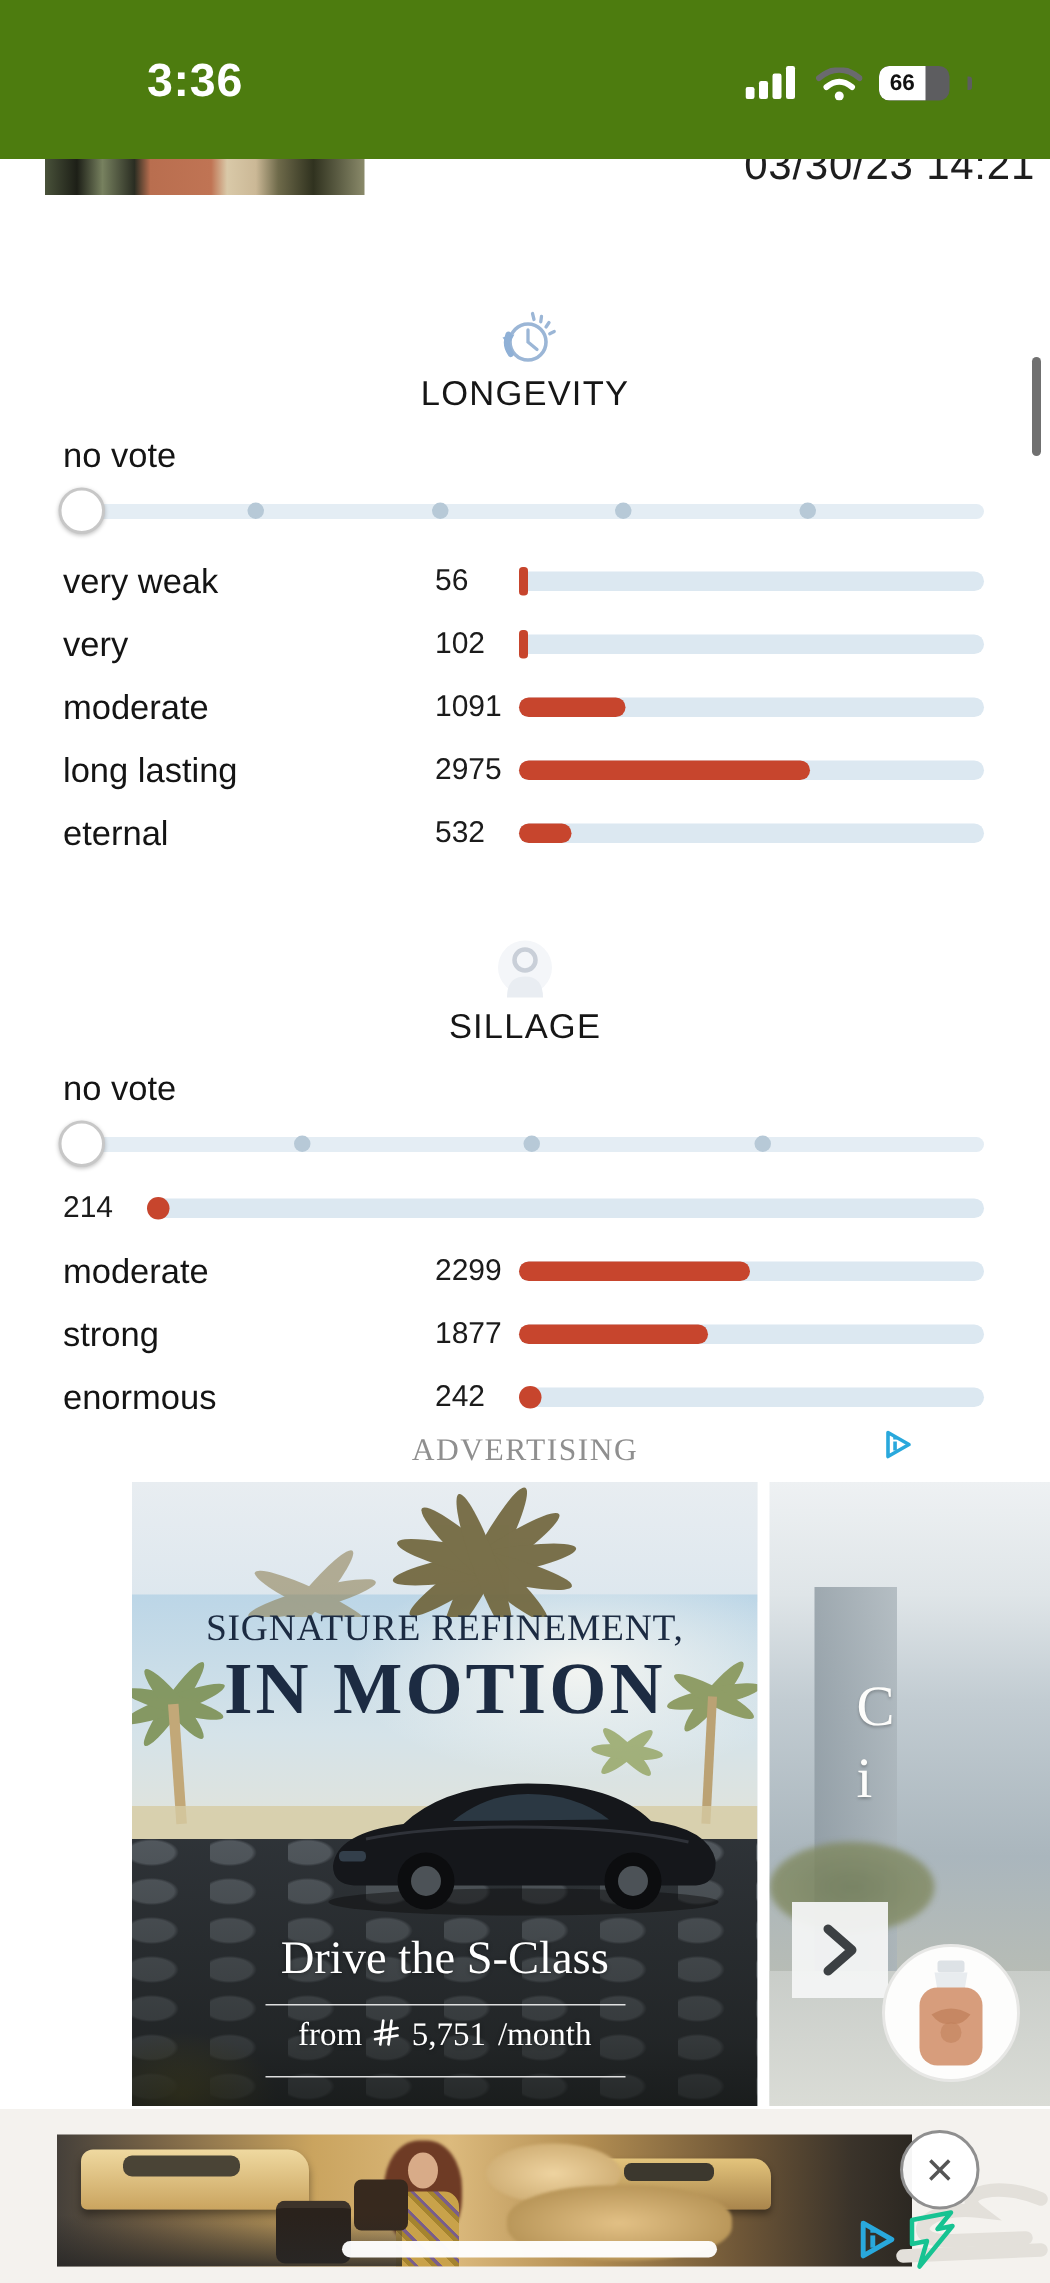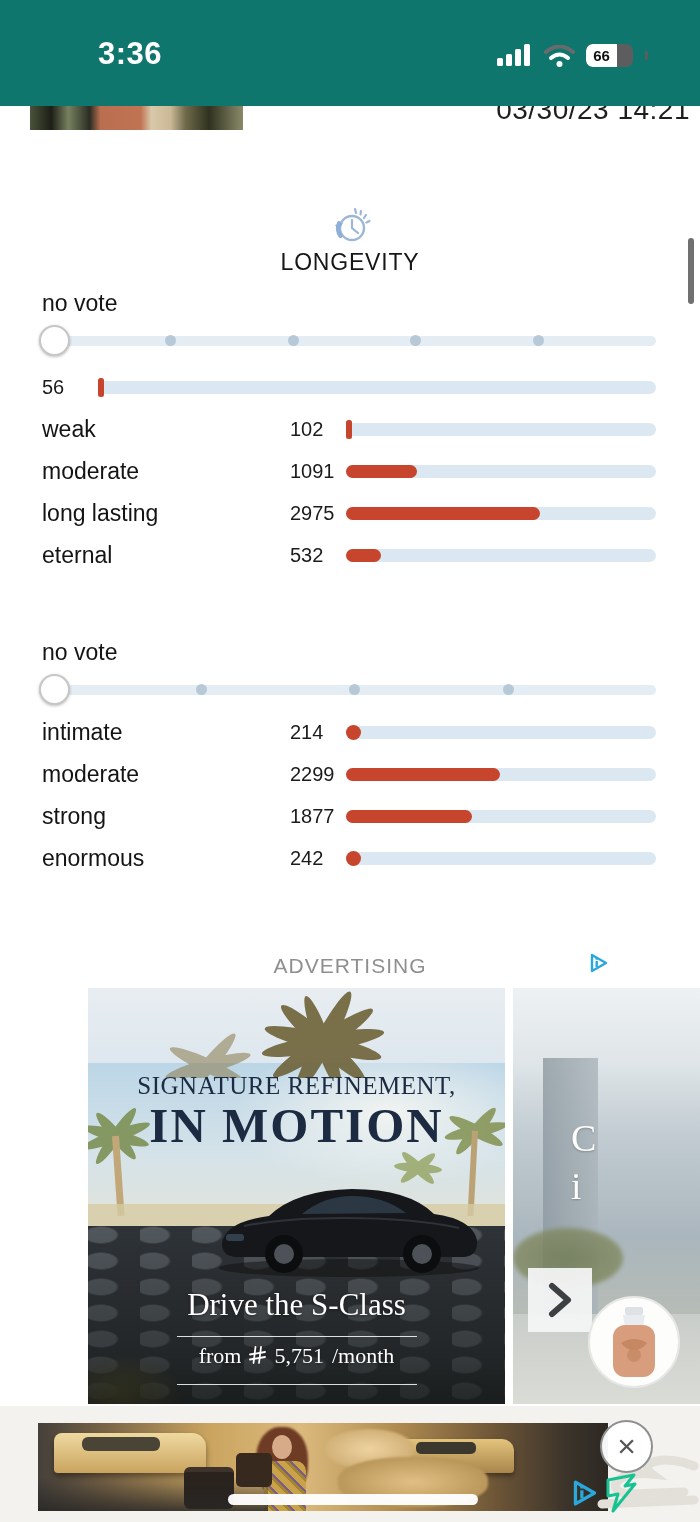--- a/index.html
+++ b/index.html
@@ -1,21 +1,21 @@
 <!DOCTYPE html>
 <html><head>
 <meta charset="utf-8">
 <style>
   * { margin:0; padding:0; box-sizing:border-box; }
   html,body { background:#ffffff; }
   body { width:700px; font-family:"Liberation Sans","DejaVu Sans",sans-serif; }
   .screen { position:relative; width:700px; height:1522px; background:#ffffff; overflow:hidden; }
 
   
-  .status-bar { position:absolute; top:0; left:0; width:700px; height:106px; background:#0f766e; z-index:30; }
+  .status-bar { position:absolute; top:0; left:0; width:700px; height:106px; background:#4d7c0f; z-index:30; }
   .status-time { position:absolute; left:98px; top:36px; color:#fff; font-size:31px; font-weight:bold; letter-spacing:.5px; }
   .status-icons { position:absolute; right:52px; top:44px; display:flex; align-items:center; gap:11px; }
   .battery { position:relative; width:47px; height:23px; border-radius:7px; background:#5d5d60; overflow:hidden; }
   .battery-fill { position:absolute; left:0; top:0; width:66%; height:100%; background:#fff; border-radius:6px 0 0 6px;
                   display:flex; align-items:center; justify-content:center; }
   .battery-fill span { font-size:15px; font-weight:bold; color:#111; }
   .battery-nub { width:3px; height:9px; background:#5d5d60; border-radius:0 2px 2px 0; margin-left:1px; }
 
   
   .photo-strip { position:absolute; left:30px; top:104px; width:213px; height:26px; z-index:5;
@@ -41,21 +41,21 @@
   .vote-row { display:flex; align-items:center; height:42px; padding:0 44px 0 42px; }
   .vote-label { flex:0 0 248px; font-size:23px; color:#141414; }
   .vote-value { flex:0 0 52px; font-size:20px; color:#1b1b1b; margin-right:4px; }
   .vote-track { flex:1; height:13px; border-radius:7px; background:#dce8f1; position:relative; }
   .vote-fill { height:13px; border-radius:7px; background:#c7452d; min-width:6px; }
   .fill-tick { width:5px !important; height:19px; border-radius:2.5px; margin-top:-3px; }
   .fill-dot  { width:15px !important; height:15px; border-radius:50%; margin-top:-1px; }
 
   
   .adv-row { position:absolute; top:954px; left:0; width:700px; height:30px; }
-  .adv-label { text-align:center; font-size:21px; color:#8f8f8f; letter-spacing:1px; }
+  .adv-label { text-align:center; font-size:21px; color:#8f8f8f; letter-spacing:1px;font-family:Liberation Serif, serif; }
   .adchoices { position:absolute; }
   .adchoices-top { left:588px; top:-2px; }
 
   
   .carousel { position:absolute; left:88px; top:988px; width:612px; height:416px; }
   .ad-card { position:absolute; top:0; height:416px; overflow:hidden; background:#e9eef2; }
   .ad-card-main { left:0; width:417px; }
   .ad-sky-top { position:absolute; top:0; left:0; width:100%; height:80px; background:linear-gradient(#e8edf1,#dde7ee); }
   .ad-band { position:absolute; top:75px; left:0; width:100%; height:170px;
              background:radial-gradient(ellipse 260px 120px at 72% 30%, #f2f4f1 0%, rgba(242,244,241,0) 60%),
@@ -168,27 +168,28 @@
     <div class="slider">
       <div class="slider-track"></div>
       <span class="slider-dot" style="left:20%"></span>
       <span class="slider-dot" style="left:40%"></span>
       <span class="slider-dot" style="left:60%"></span>
       <span class="slider-dot" style="left:80%"></span>
       <div class="slider-knob"></div>
     </div>
     <div class="vote-rows">
       <div class="vote-row">
+        <span class="vote-label">very weak</span>
         <span class="vote-value">56</span>
         <div class="vote-track">
             <div class="vote-fill fill-tick" style="width: 1.2%;"></div>
           </div>
       </div>
       <div class="vote-row">
-        <span class="vote-label">weak</span>
+        <span class="vote-label">very</span>
         <span class="vote-value">102</span>
         <div class="vote-track">
             <div class="vote-fill fill-tick" style="width: 2.1%;"></div>
           </div>
       </div>
       <div class="vote-row">
         <span class="vote-label">moderate</span>
         <span class="vote-value">1091</span>
         <div class="vote-track">
             <div class="vote-fill fill-bar" style="width: 22.9%;"></div>
@@ -205,31 +206,38 @@
         <span class="vote-label">eternal</span>
         <span class="vote-value">532</span>
         <div class="vote-track">
             <div class="vote-fill fill-bar" style="width: 11.2%;"></div>
           </div>
       </div>
     </div>
   </section>
 
   <section class="vote-section" id="sillage-section">
+    <div class="section-head">
+      <svg class="section-icon" width="46" height="44" viewBox="0 0 46 44">
+        <circle cx="23" cy="20" r="18" fill="#f4f6f9"></circle>
+        <circle cx="23" cy="15" r="7" fill="none" stroke="#c9cfd8" stroke-width="3"></circle>
+        <path d="M11 40 Q11 26 23 26 Q35 26 35 40 Z" fill="#e9edf2"></path>
+      </svg>
+      <div class="section-title">SILLAGE</div>
+    </div>
     <div class="no-vote">no vote</div>
     <div class="slider">
       <div class="slider-track"></div>
       <span class="slider-dot" style="left:25%"></span>
       <span class="slider-dot" style="left:50%"></span>
       <span class="slider-dot" style="left:75%"></span>
       <div class="slider-knob"></div>
     </div>
     <div class="vote-rows">
       <div class="vote-row">
-        <span class="vote-label">intimate</span>
         <span class="vote-value">214</span>
         <div class="vote-track">
             <div class="vote-fill fill-dot" style="width: 4.6%;"></div>
           </div>
       </div>
       <div class="vote-row">
         <span class="vote-label">moderate</span>
         <span class="vote-value">2299</span>
         <div class="vote-track">
             <div class="vote-fill fill-bar" style="width: 49.6%;"></div>

